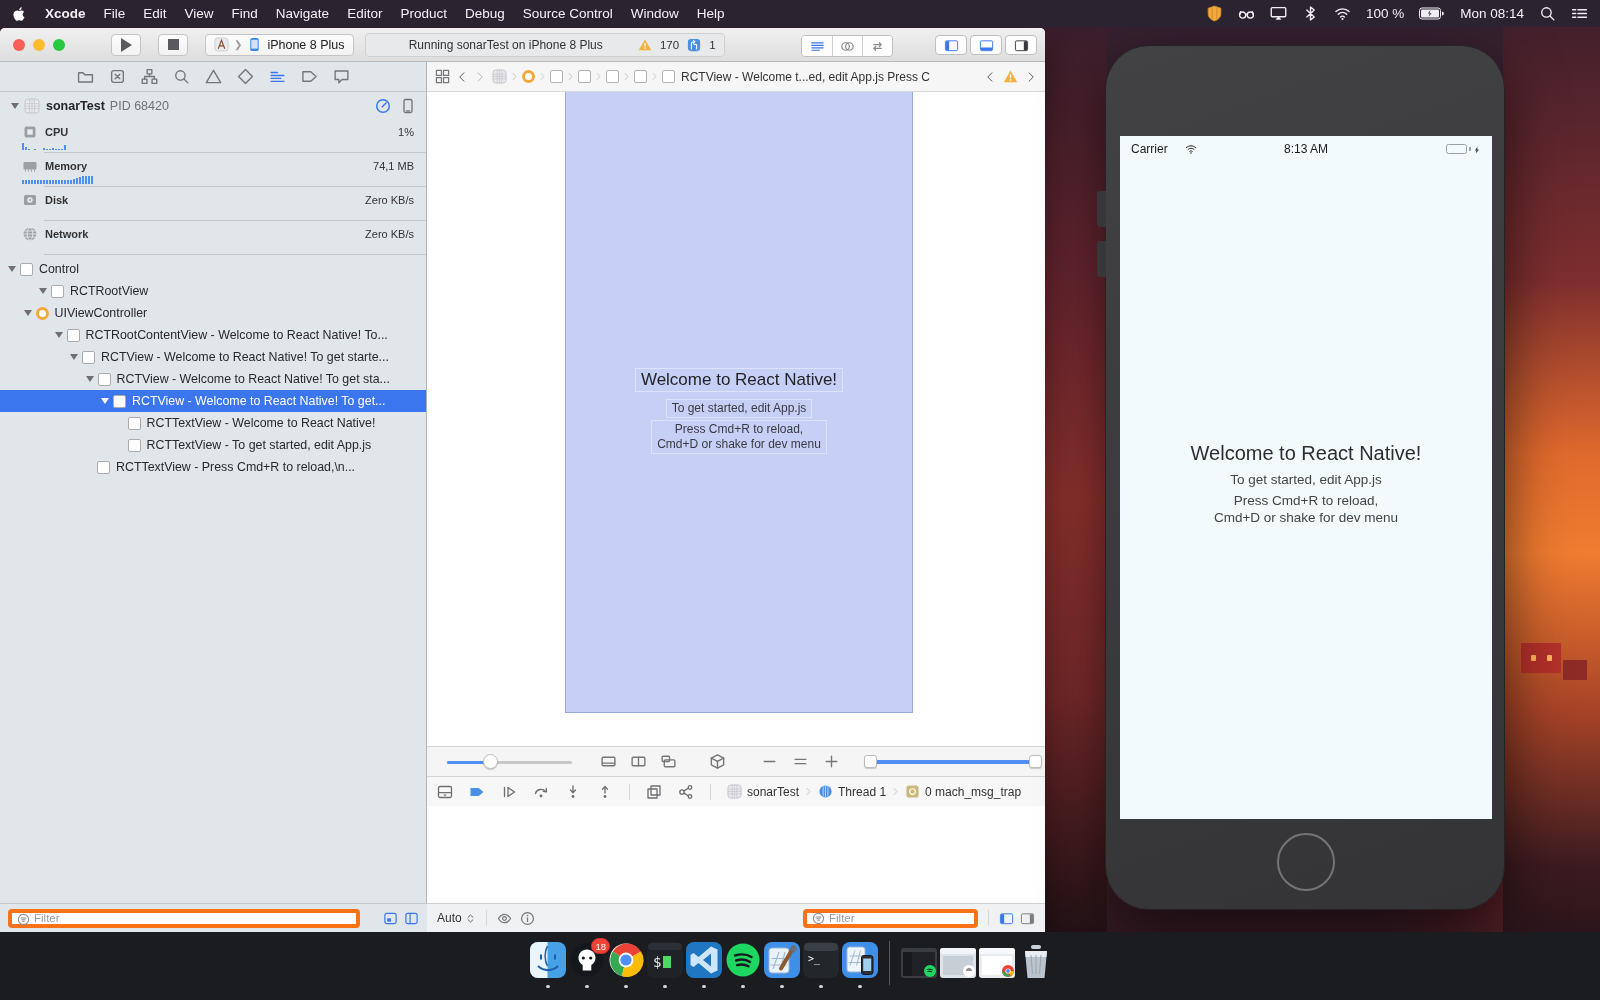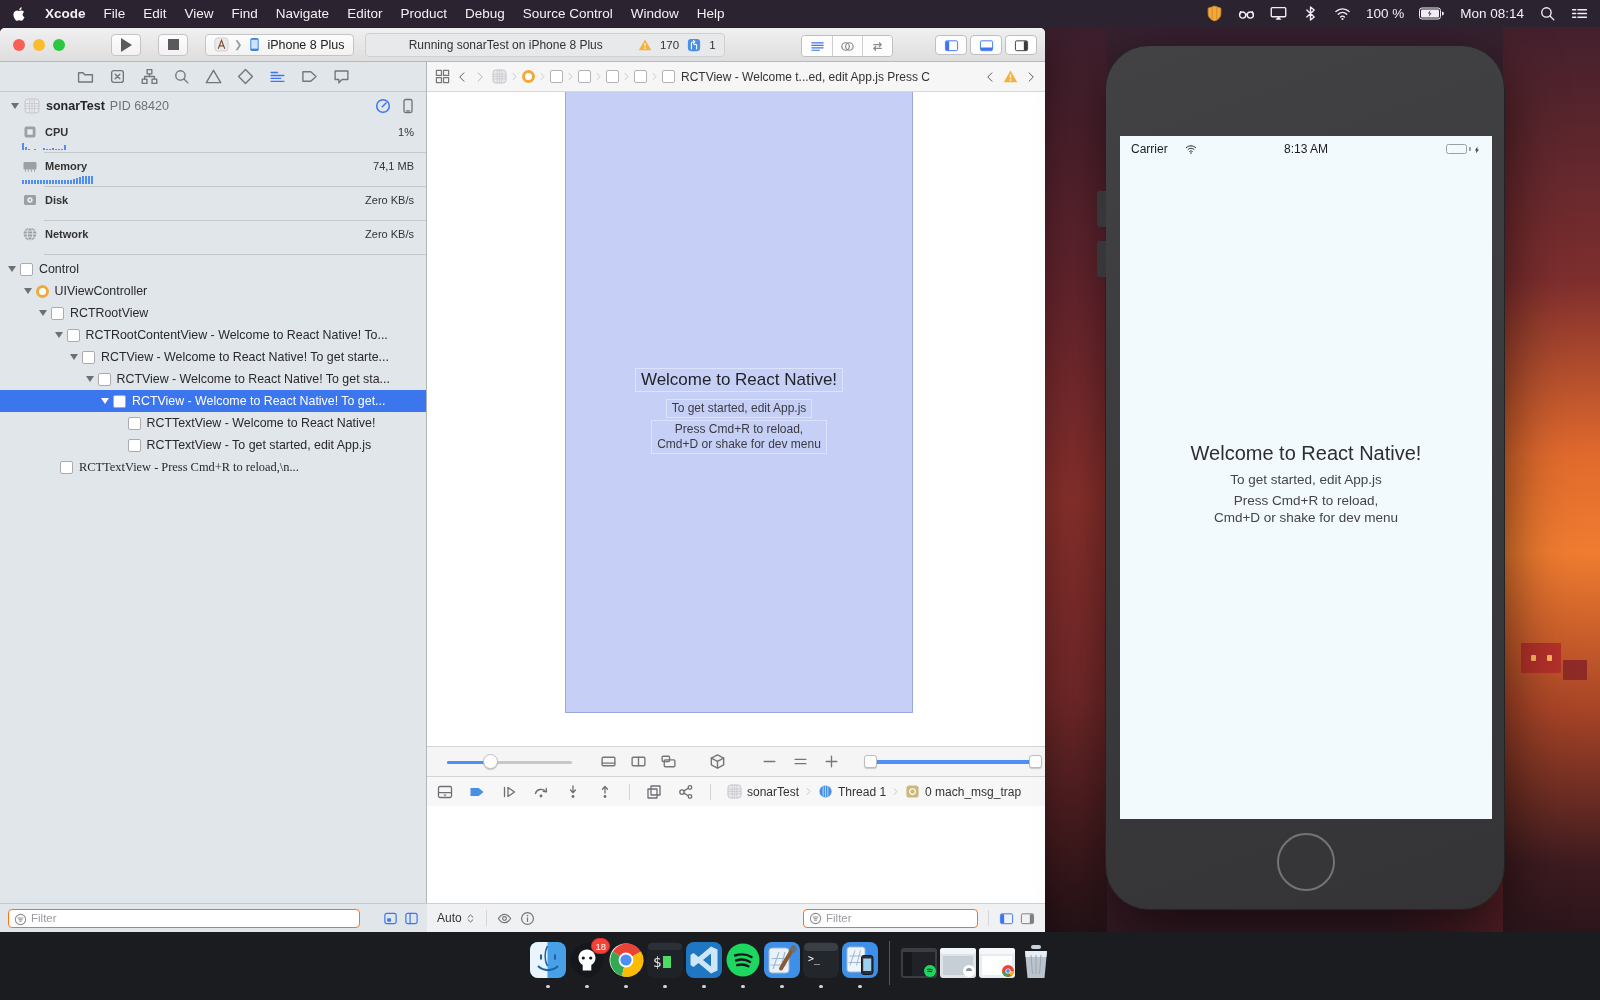--- a/index.html
+++ b/index.html
@@ -92,21 +92,21 @@
   .gauge-sep { border-bottom:1px solid #c6c9cc; margin-left:44px; margin-top:2px; }
   #tree { margin-top:3px; font-size:12.4px; color:#29292d; }
   .tree-row { height:22px; display:flex; align-items:center; white-space:nowrap; overflow:hidden; }
   .tree-row .disc { margin:0 4px 0 2px; }
   .tree-box { width:13px; height:13px; background:#fff; border:1.5px solid #ababaf; border-radius:2px; margin-right:6px; flex:none; }
   .tree-vc { width:13px; height:13px; border-radius:50%; background:#fff; border:3.5px solid #f2a93b; margin-right:6px; flex:none; }
   .tree-row.sel { background:#3c76ee; color:#fff; }
   .tree-row.sel .disc { border-top-color:#fff; }
   #sidebar-bottom { position:absolute; left:0; bottom:0; width:427px; height:29px; border-top:1px solid #c6c9cc;
     display:flex; align-items:center; padding:0 8px; background:#e1e6ea; }
-  .filter-input { height:19px; background:#fff; border:1px solid #f97316; border-radius:4px;
+  .filter-input { height:19px; background:#fff; border:4px solid #f97316; border-radius:4px;
     display:flex; align-items:center; padding:0 5px; gap:4px; }
   #sidebar-bottom .filter-input { width:352px; }
   .filter-input .fg { width:13px; height:13px; color:#8e8e93; flex:none; }
   .filter-input input { border:none; outline:none; background:transparent; font-size:11.5px; width:100%; color:#333; font-family:inherit; }
   .filter-input input::placeholder { color:#9a9aa0; }
   .sb-icos { margin-left:auto; display:flex; gap:6px; }
   .sb-icos span { width:15px; height:15px; color:#3c76ee; }
 
   
   #editor { left:427px; top:34px; width:618px; height:870px; background:#fff; }
@@ -506,30 +506,30 @@
           <div style="height: 9px;"></div>
           <div class="gauge-sep"></div>
         </div>
       </div>
     <div id="tree">
         <div class="tree-row" style="padding-left: 6px;">
           <span class="disc"></span>
           <span class="tree-box"></span>
           <span>Control</span>
         </div>
+        <div class="tree-row" style="padding-left: 37px;">
+          <span class="disc"></span>
+          <span class="tree-box"></span>
+          <span>RCTRootView</span>
+        </div>
         <div class="tree-row" style="padding-left: 21.5px;">
           <span class="disc"></span>
           <span class="tree-vc"></span>
           <span>UIViewController</span>
         </div>
-        <div class="tree-row" style="padding-left: 37px;">
-          <span class="disc"></span>
-          <span class="tree-box"></span>
-          <span>RCTRootView</span>
-        </div>
         <div class="tree-row" style="padding-left: 52.5px;">
           <span class="disc"></span>
           <span class="tree-box"></span>
           <span>RCTRootContentView - Welcome to React Native! To...</span>
         </div>
         <div class="tree-row" style="padding-left: 68px;">
           <span class="disc"></span>
           <span class="tree-box"></span>
           <span>RCTView - Welcome to React Native! To get starte...</span>
         </div>
@@ -546,21 +546,21 @@
         <div class="tree-row" style="padding-left: 114.5px;">
           <span style="width: 13px; flex: 0 0 auto;"></span>
           <span class="tree-box"></span>
           <span>RCTTextView - Welcome to React Native!</span>
         </div>
         <div class="tree-row" style="padding-left: 114.5px;">
           <span style="width: 13px; flex: 0 0 auto;"></span>
           <span class="tree-box"></span>
           <span>RCTTextView - To get started, edit App.js</span>
         </div>
-        <div class="tree-row" style="padding-left: 47px; font-family: Liberation Serif, serif;">
+        <div class="tree-row" style="padding-left: 84px;">
           <span style="width: 13px; flex: 0 0 auto;"></span>
           <span class="tree-box"></span>
           <span>RCTTextView - Press Cmd+R to reload,\n...</span>
         </div>
       </div>
     <div id="sidebar-bottom">
       <div class="filter-input">
         <span class="fg"><svg viewBox="0 0 16 16" fill="none" stroke="currentColor" stroke-width="1.3" stroke-linecap="round" stroke-linejoin="round" width="100%" height="100%">
               <circle cx="8" cy="8" r="6.3"></circle>
               <path d="M5 6.2h6M6 8.2h4M7 10.2h2"></path>

